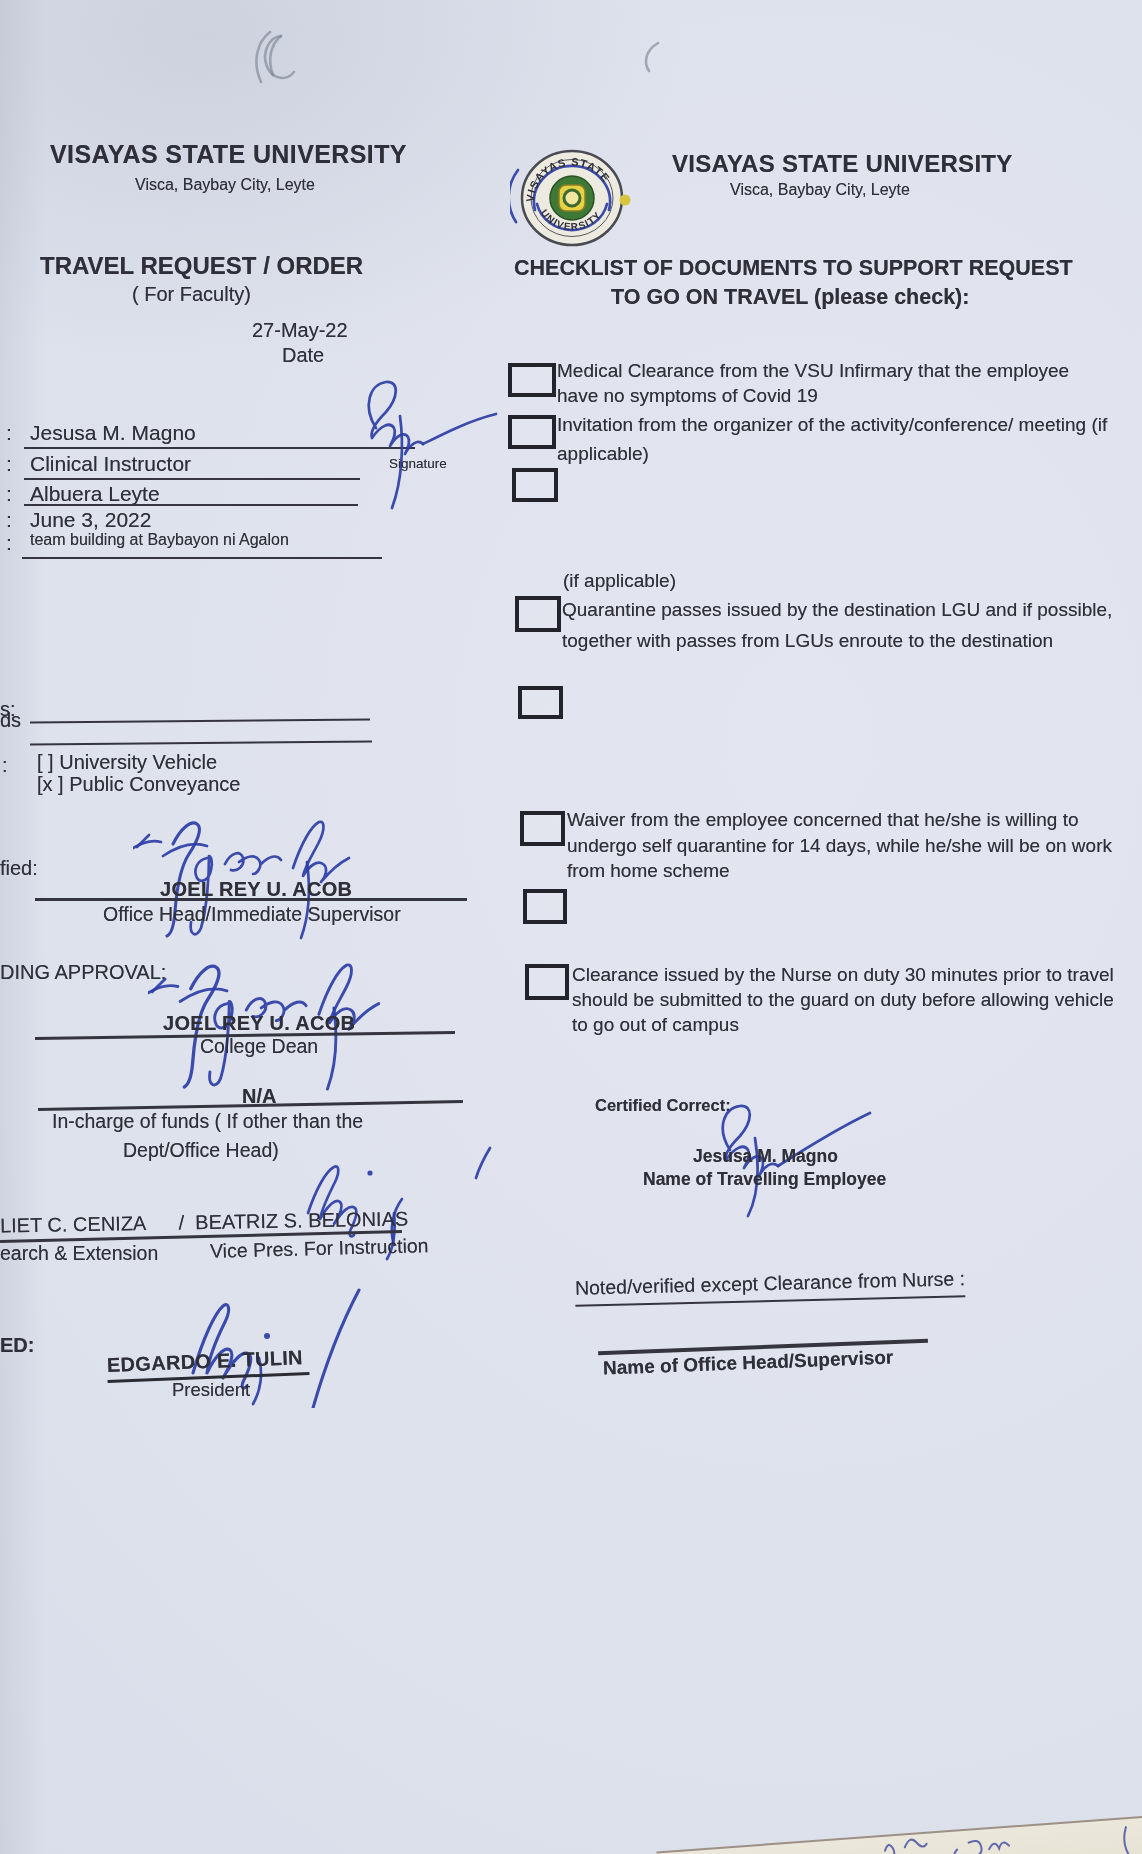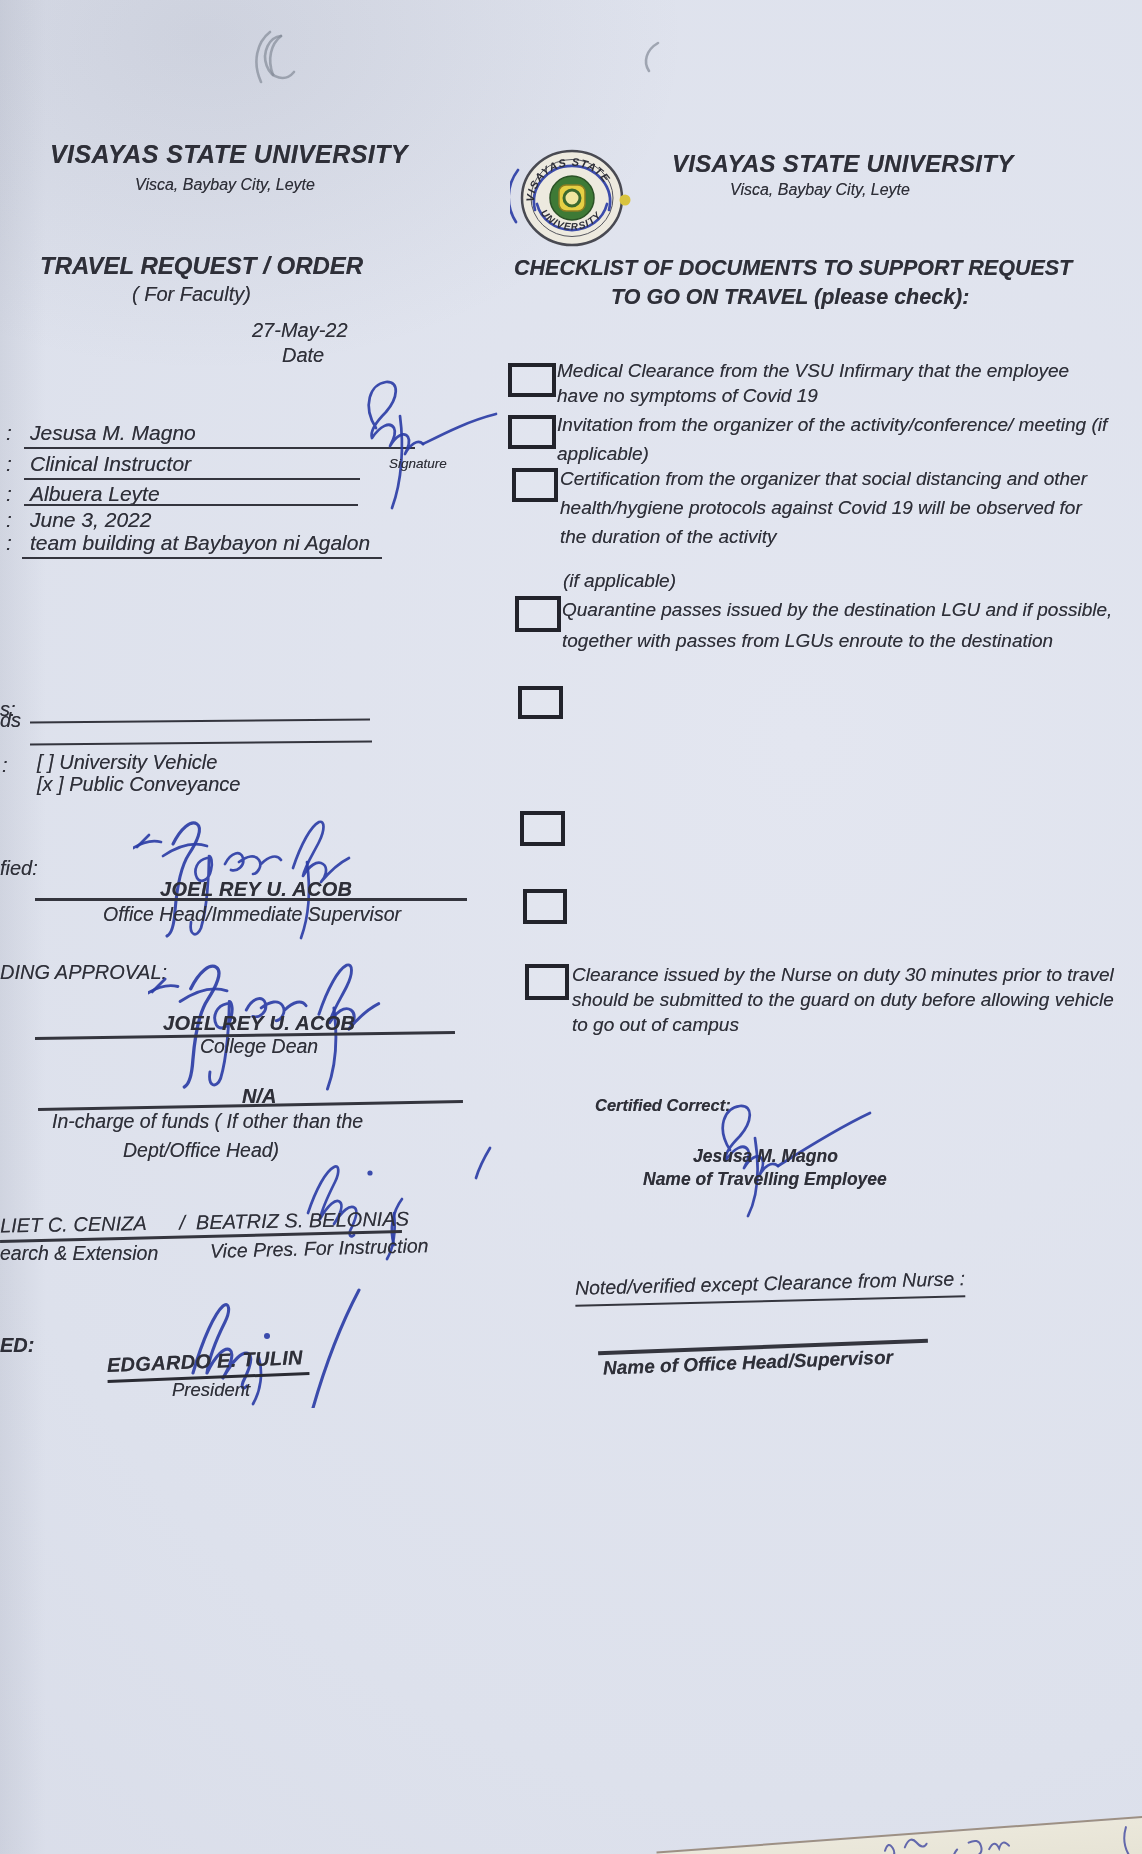--- a/index.html
+++ b/index.html
@@ -3,21 +3,20 @@
 <meta charset="utf-8">
 <style>
   html,body{margin:0;padding:0;background:#23242a;}
   .page{
     position:relative;width:1142px;height:1854px;overflow:hidden;
     font-family:"Liberation Sans",sans-serif;color:#2e2f38;
     background:
       linear-gradient(90deg, rgba(90,95,115,.10), rgba(90,95,115,0) 4%),
       radial-gradient(70% 30% at 18% 2%, rgba(110,115,135,.14), rgba(110,115,135,0) 60%),
       radial-gradient(150% 110% at 70% 40%, #e3e6f0 0%, #dde1ec 52%, #d5d9e6 100%);
-    font-style: italic;
   }
   .t{position:absolute;white-space:nowrap;text-shadow:0 0 .5px rgba(46,47,56,.55);}
   .b{font-weight:bold;}
   .wrap{white-space:normal;}
   .hr{position:absolute;background:#34353e;height:2px;}
   .cb{position:absolute;border:4px solid #22232b;background:rgba(255,255,255,.06);}
   .item{font-size:19px;}
   .sig{position:absolute;}
   .sig path{fill:none;stroke:#2c3ea6;stroke-width:2.7;stroke-linecap:round;stroke-linejoin:round;opacity:.92;}
   .sig .th{stroke-width:3.1;}
@@ -62,21 +61,21 @@
   <div class="hr" style="left:24px;top:478px;width:336px"></div>
 
   <div class="t" style="left:6px;top:482px;font-size:21px">:</div>
   <div class="t" style="left:30px;top:482px;font-size:21px">Albuera Leyte</div>
   <div class="hr" style="left:24px;top:504px;width:334px"></div>
 
   <div class="t" style="left:6px;top:508px;font-size:21px">:</div>
   <div class="t" style="left:30px;top:508px;font-size:21px">June 3, 2022</div>
 
   <div class="t" style="left:6px;top:531px;font-size:21px">:</div>
-  <div class="t" style="left:30px;top:531px;font-size:21px">team building at Baybayon ni Agalon</div>
+  <div class="t" style="left:30px;top:531px;font-size:16px">team building at Baybayon ni Agalon</div>
   <div class="hr" style="left:22px;top:557px;width:360px"></div>
 
   <svg class="sig" style="left:348px;top:376px" width="150" height="140" viewBox="0 0 150 140">
     <path d="M28,52 C14,30 22,8 38,6 C52,5 50,22 38,36 C28,46 22,56 24,62 C32,50 42,45 46,52 C49,58 44,66 42,70 C48,60 56,55 60,61 C63,66 59,74 57,78 C62,68 70,63 75,68"></path>
     <path d="M75,68 C95,58 120,45 148,38"></path>
     <path d="M52,40 C56,70 54,105 44,132"></path>
   </svg>
   <div class="t" style="left:389px;top:456px;font-size:13.5px">Signature</div>
 
   <div class="t" style="left:0px;top:698px;font-size:20px">s:</div>
@@ -164,30 +163,30 @@
   <div class="t b" style="left:514px;top:256px;font-size:21.5px">CHECKLIST OF DOCUMENTS TO SUPPORT REQUEST</div>
   <div class="t b" style="left:611px;top:285px;font-size:21.5px">TO GO ON TRAVEL (please check):</div>
 
   <div class="cb" style="left:508px;top:363px;width:40px;height:26px"></div>
   <div class="t wrap item" style="left:557px;top:358px;width:552px;line-height:25px">Medical Clearance from the VSU Infirmary that the employee have no symptoms of Covid 19</div>
 
   <div class="cb" style="left:508px;top:415px;width:40px;height:26px"></div>
   <div class="t wrap item" style="left:557px;top:410px;width:552px;line-height:29px">Invitation from the organizer of the activity/conference/ meeting (if applicable)</div>
 
   <div class="cb" style="left:512px;top:468px;width:38px;height:26px"></div>
-  <div class="t wrap item" style="left:560px;top:464px;width:552px;line-height:29px">Certification from the organizer that social distancing and other health/hygiene protocols against Covid 19 will be observed for the duration of the activity</div>
 
   <div class="t" style="left:563px;top:570px;font-size:19px">(if applicable)</div>
 
   <div class="cb" style="left:515px;top:596px;width:38px;height:28px"></div>
   <div class="t wrap item" style="left:562px;top:594px;width:552px;line-height:31px">Quarantine passes issued by the destination LGU and if possible, together with passes from LGUs enroute to the destination</div>
 
   <div class="cb" style="left:518px;top:686px;width:37px;height:25px"></div>
 
   <div class="cb" style="left:520px;top:811px;width:37px;height:27px"></div>
+  <div class="t wrap item" style="left:567px;top:807px;width:552px;line-height:25.5px">Waiver from the employee concerned that he/she is willing to undergo self quarantine for 14 days, while he/she will be on work from home scheme</div>
 
   <div class="cb" style="left:523px;top:889px;width:36px;height:27px"></div>
 
   <div class="cb" style="left:525px;top:964px;width:36px;height:28px"></div>
   <div class="t wrap item" style="left:572px;top:962px;width:552px;line-height:25px">Clearance issued by the Nurse on duty 30 minutes prior to travel should be submitted to the guard on duty before allowing vehicle to go out of campus</div>
 
   <div class="t b" style="left:595px;top:1096px;font-size:16.5px">Certified Correct:</div>
   <svg class="sig" style="left:700px;top:1100px" width="175" height="120" viewBox="0 0 175 120">
     <path d="M30,50 C16,28 24,8 40,6 C54,5 52,22 40,36 C30,46 24,54 26,60 C34,48 44,43 48,50 C51,56 46,64 44,68 C50,58 58,53 62,59 C65,64 61,72 59,76 C64,66 72,61 78,66"></path>
     <path d="M78,66 C100,52 138,28 170,13"></path>

